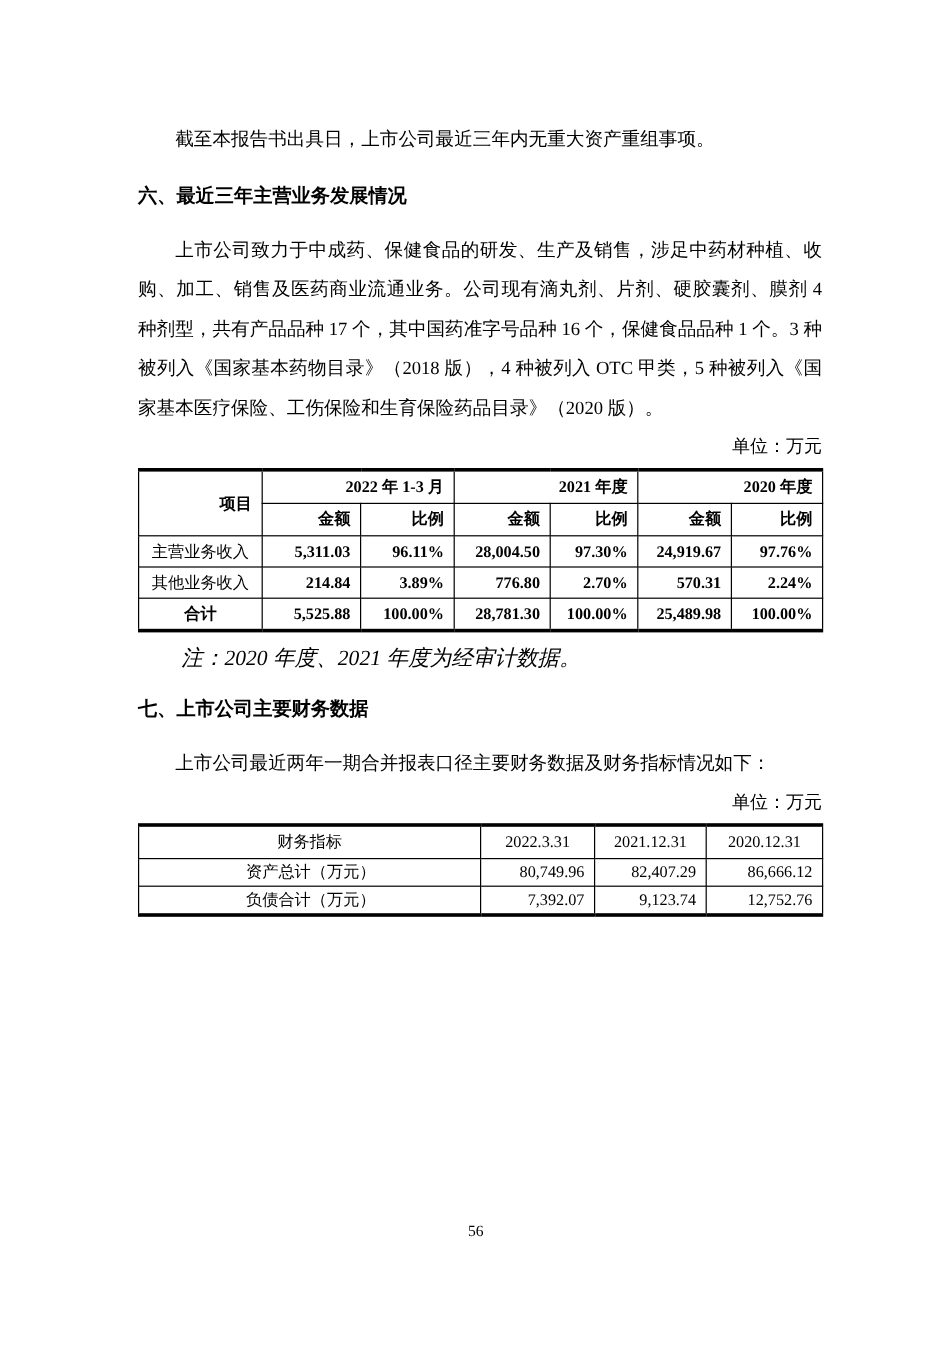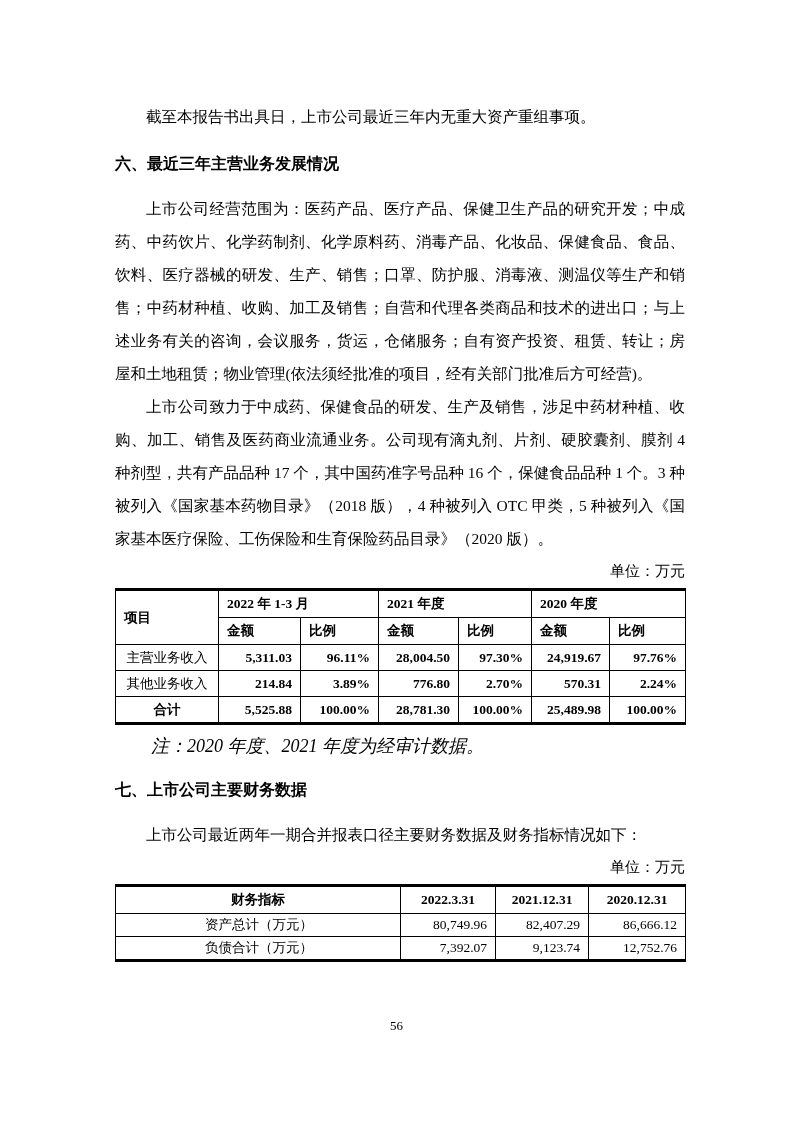--- a/index.html
+++ b/index.html
@@ -41,26 +41,26 @@
     color:#000000;
   }
   table.doc th, table.doc td {
     border:1px solid #000000;
     padding:0 8px;
     overflow:hidden;
     white-space:nowrap;
   }
   table.doc thead tr:first-child th { border-top:3px solid #000000; }
   table.doc tbody tr:last-child td { border-bottom:3px solid #000000; }
-  table.t1 th { font-weight:bold; text-align:left; height:26px; }
+  table.t1 th { font-weight:bold; text-align:right; height:26px; }
   table.t1 td { height:25px; }
   table.t1 td.cat { text-align:center; }
   table.t1 td.num { text-align:right;font-weight:bold; }
   table.t1 tr.total td { font-weight:bold; }
-  table.t2 th { font-weight:bold; text-align:center; height:26px; }
+  table.t2 th { font-weight:normal; text-align:center; height:26px; }
   table.t2 td { height:22px; }
   table.t2 td.label { text-align:center; padding-left:10px; }
   table.t2 td.num { text-align:right;margin-left:20px; }
   .note {
     margin:8px 0 0 0;
     font-size:18px;
     line-height:26px;
     text-indent:2em;
     text-align:left;
     font-style:italic;
@@ -75,21 +75,20 @@
 </style>
 </head>
 <body>
 
 <div class="page">
 
   <p class="body">截至本报告书出具日，上市公司最近三年内无重大资产重组事项。</p>
 
   <h2 class="sec">六、最近三年主营业务发展情况</h2>
 
-  <p class="body">上市公司经营范围为：医药产品、医疗产品、保健卫生产品的研究开发；中成药、中药饮片、化学药制剂、化学原料药、消毒产品、化妆品、保健食品、食品、饮料、医疗器械的研发、生产、销售；口罩、防护服、消毒液、测温仪等生产和销售；中药材种植、收购、加工及销售；自营和代理各类商品和技术的进出口；与上述业务有关的咨询，会议服务，货运，仓储服务；自有资产投资、租赁、转让；房屋和土地租赁；物业管理(依法须经批准的项目，经有关部门批准后方可经营)。</p>
   <p class="body">上市公司致力于中成药、保健食品的研发、生产及销售，涉足中药材种植、收购、加工、销售及医药商业流通业务。公司现有滴丸剂、片剂、硬胶囊剂、膜剂 4 种剂型，共有产品品种 17 个，其中国药准字号品种 16 个，保健食品品种 1 个。3 种被列入《国家基本药物目录》（2018 版），4 种被列入 OTC 甲类，5 种被列入《国家基本医疗保险、工伤保险和生育保险药品目录》（2020 版）。</p>
 
   <div class="unit">单位：万元</div>
 
   <table class="doc t1">
     <colgroup>
       <col style="width:103px">
         <col style="width:82px">
         <col style="width:78px">
       <col style="width:80px">

